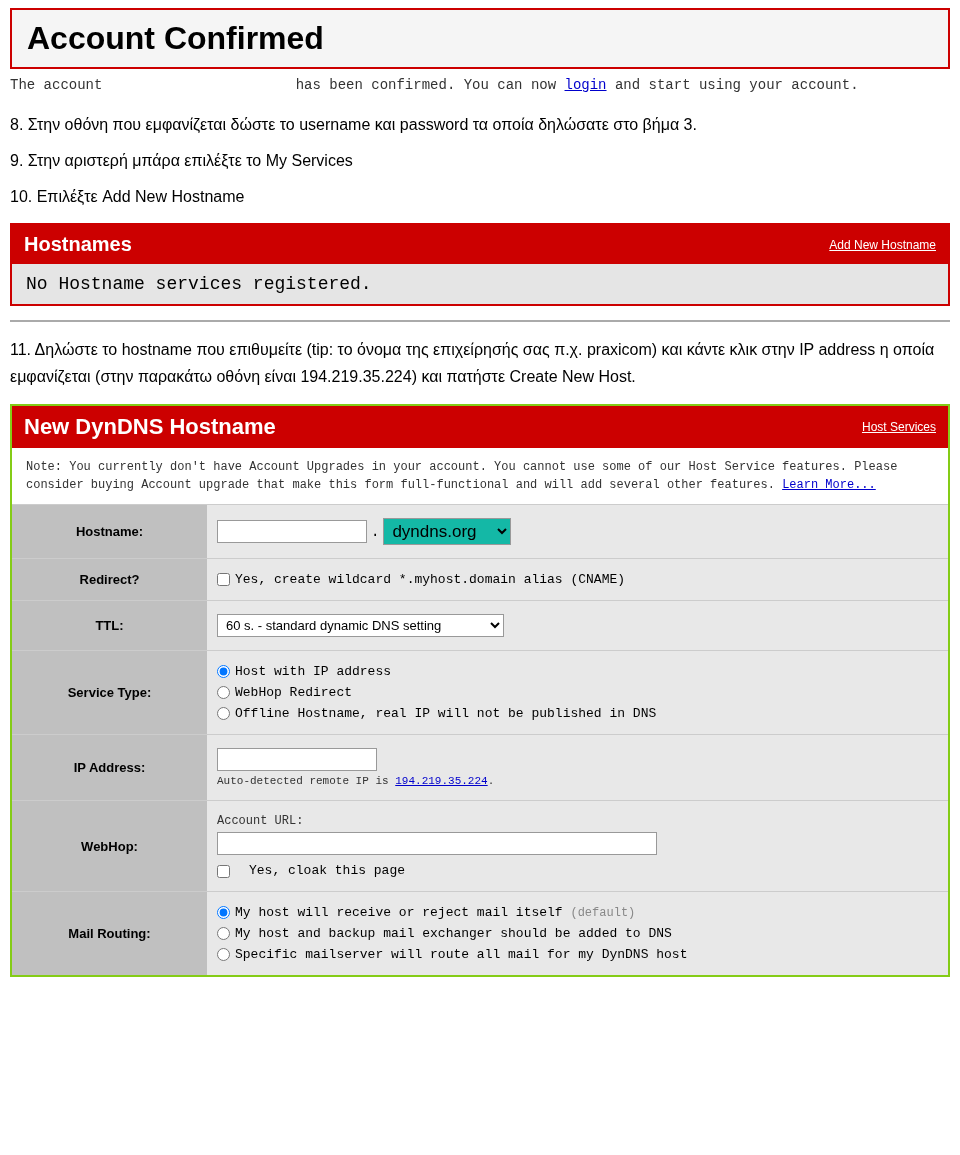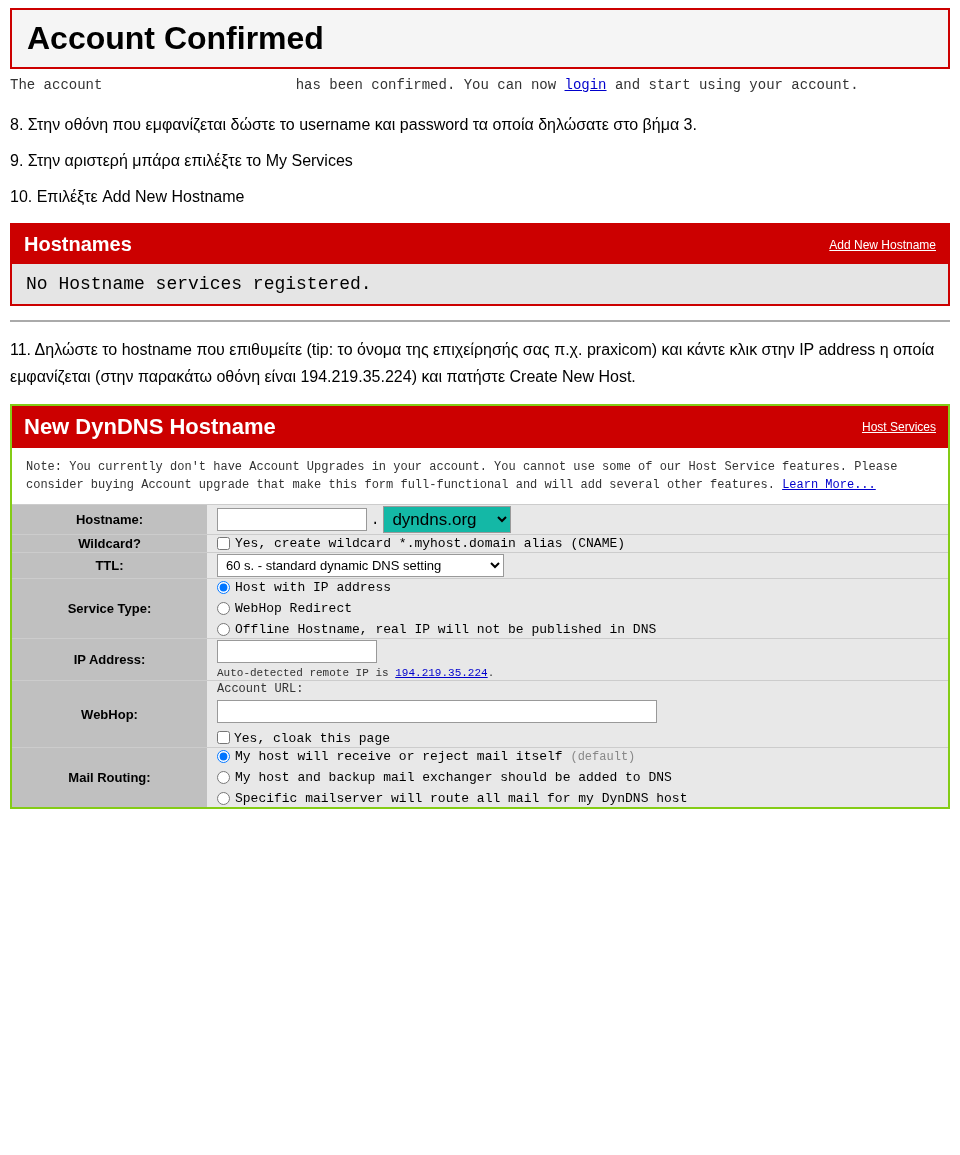--- a/index.html
+++ b/index.html
@@ -122,21 +122,21 @@
       text-decoration: underline;
     }
 
     
     .form-table {
       width: 100%;
       border-collapse: collapse;
       font-size: 13px;
     }
     .form-table td {
-      padding: 1px 10px;
+      padding: 13px 10px;
       vertical-align: middle;
     }
     .form-table tr {
       border-top: 1px solid #ccc;
     }
     .label-cell {
       background: #c0c0c0;
       font-weight: bold;
       text-align: center;
       width: 195px;
@@ -221,22 +221,22 @@
     .webhop-input {
       width: 440px;
       padding: 3px 4px;
       font-size: 13px;
       border: 1px solid #999;
       background: #fff;
     }
     .webhop-check {
       margin-top: 8px;
       display: flex;
-      align-items: flex-start;
-      gap: 4px;
+      align-items: flex-end;
+      gap: 19px;
     }
 
     .service-type-cell {
       vertical-align: top;
       padding-top: 10px;
     }
 
     .grey-text {
       color: #888;
       font-size: 12px;
@@ -299,21 +299,21 @@
           <select class="hostname-select">
             <option>dyndns.org</option>
             <option>dyndns.com</option>
             <option>dyndns.net</option>
           </select>
         </div>
       </td>
     </tr>
 
     <tr>
-      <td class="label-cell">Wildcard?</td>
+      <td class="label-cell">Redirect?</td>
       <td class="input-cell">
         <div class="radio-item">
           <input type="checkbox" style="">
           <span>Yes, create wildcard *.myhost.domain alias (CNAME)</span>
         </div>
       </td>
     </tr>
 
     <tr>
       <td class="label-cell">TTL:</td>

